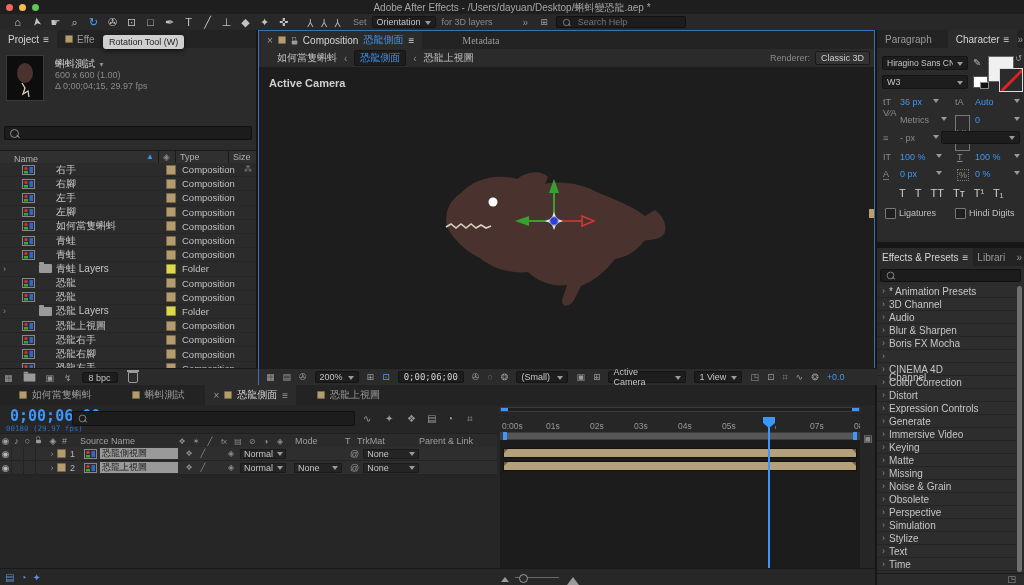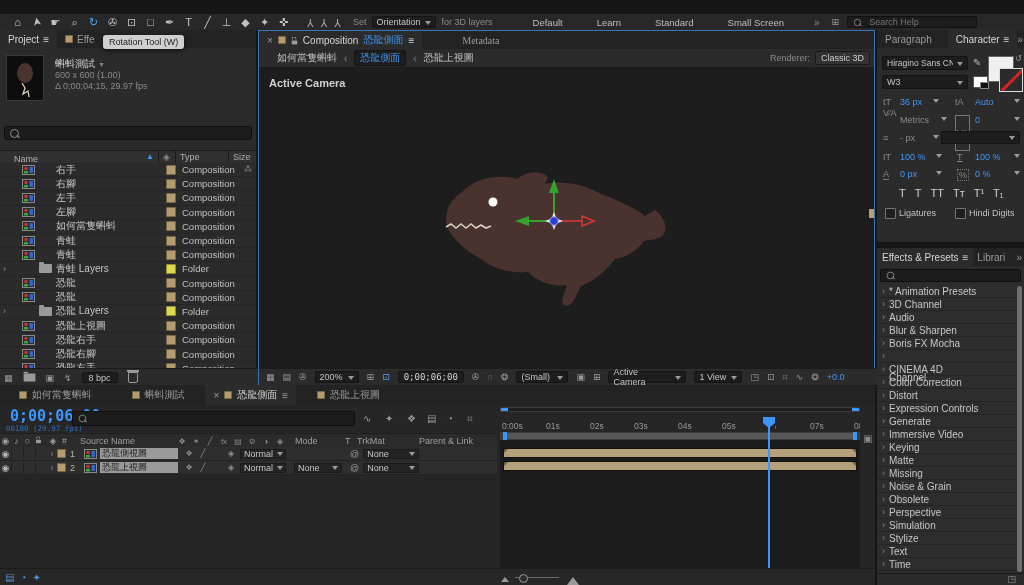--- a/index.html
+++ b/index.html
@@ -41,20 +41,26 @@
   .layercell-dd{background:#242424;border:1px solid #1a1a1a;border-radius:1px;font-size:9px;color:#c4c4c4;display:flex;align-items:center;justify-content:space-between;padding:0 3px;box-sizing:border-box;height:10px;}
   .bar{position:absolute;height:10px;background:#b4a17b;border:1px solid #15120c;box-sizing:border-box;}
   .bar::before{content:"";position:absolute;left:0;top:0;border-top:4px solid #6b5f43;border-right:4px solid transparent;}
   .bar::after{content:"";position:absolute;right:0;top:0;border-top:4px solid #6b5f43;border-left:4px solid transparent;}
 </style>
 </head>
 <body>
 
 <div id="app">
 
+  <div class="abs" style="left:0;top:0;width:1024px;height:14px;background:#1e1e1e;border-bottom:1px solid #0c0c0c;">
+    <span class="abs" style="left:6px;top:4px;width:7px;height:7px;border-radius:50%;background:#ee6a5f;"></span>
+    <span class="abs" style="left:19px;top:4px;width:7px;height:7px;border-radius:50%;background:#f5bd4f;"></span>
+    <span class="abs" style="left:32px;top:4px;width:7px;height:7px;border-radius:50%;background:#61c454;"></span>
+    <div class="abs" style="left:0;right:0;top:1px;text-align:center;font-size:10px;color:#a5a5a5;">Adobe After Effects - /Users/dayuan/Desktop/蝌蚪變恐龍.aep *</div>
+  </div>
 
   <div class="abs" style="left:0;top:14px;width:1024px;height:16px;background:#282828;border-bottom:1px solid #111;display:flex;align-items:center;">
     <div style="display:flex;align-items:center;padding-left:8px;">
 
         <span class="toolglyph">⌂</span>
 
         <span class="toolglyph sel">➤</span>
 
         <span class="toolglyph">☛</span>
 
@@ -89,27 +95,20 @@
         <span class="flipY" style="color:#b5b5b5;">Y</span>
 
         <span class="flipY" style="color:#b5b5b5;">Y</span>
       </div>
     <span class="t9 dim" style="margin-left:12px;">Set</span>
     <div class="dd" style="width:64px;height:12px;margin-left:5px;">
       <span>Orientation</span>
         <span class="caret"></span>
     </div>
     <span class="t9 dim" style="margin-left:6px;">for 3D layers</span>
-    <div style="display:flex;gap:34px;margin-left:40px;font-size:9.5px;color:#bdbdbd;">
-
-    <span>Default</span>
-        <span>Learn</span>
-        <span>Standard</span>
-        <span>Small Screen</span>
-      </div>
     <span class="t10 dim" style="margin-left:30px;">»</span>
     <span style="margin-left:12px;font-size:9px;color:#9a9a9a;">⊞</span>
     <div class="searchbox" style="margin-left:8px;width:130px;height:12px;">
       <span class="mag" style="transform:scale(.8);"></span>
       <input style="background: transparent; border: none; outline: none; color: rgb(154, 154, 154); font-size: 9px; width: 100px; font-family: inherit;" placeholder="Search Help">
     </div>
   </div>
 
   <div class="panel" style="left:0;top:30px;width:256px;height:355px;">
     <div class="tabstrip" style="height:18px;">

